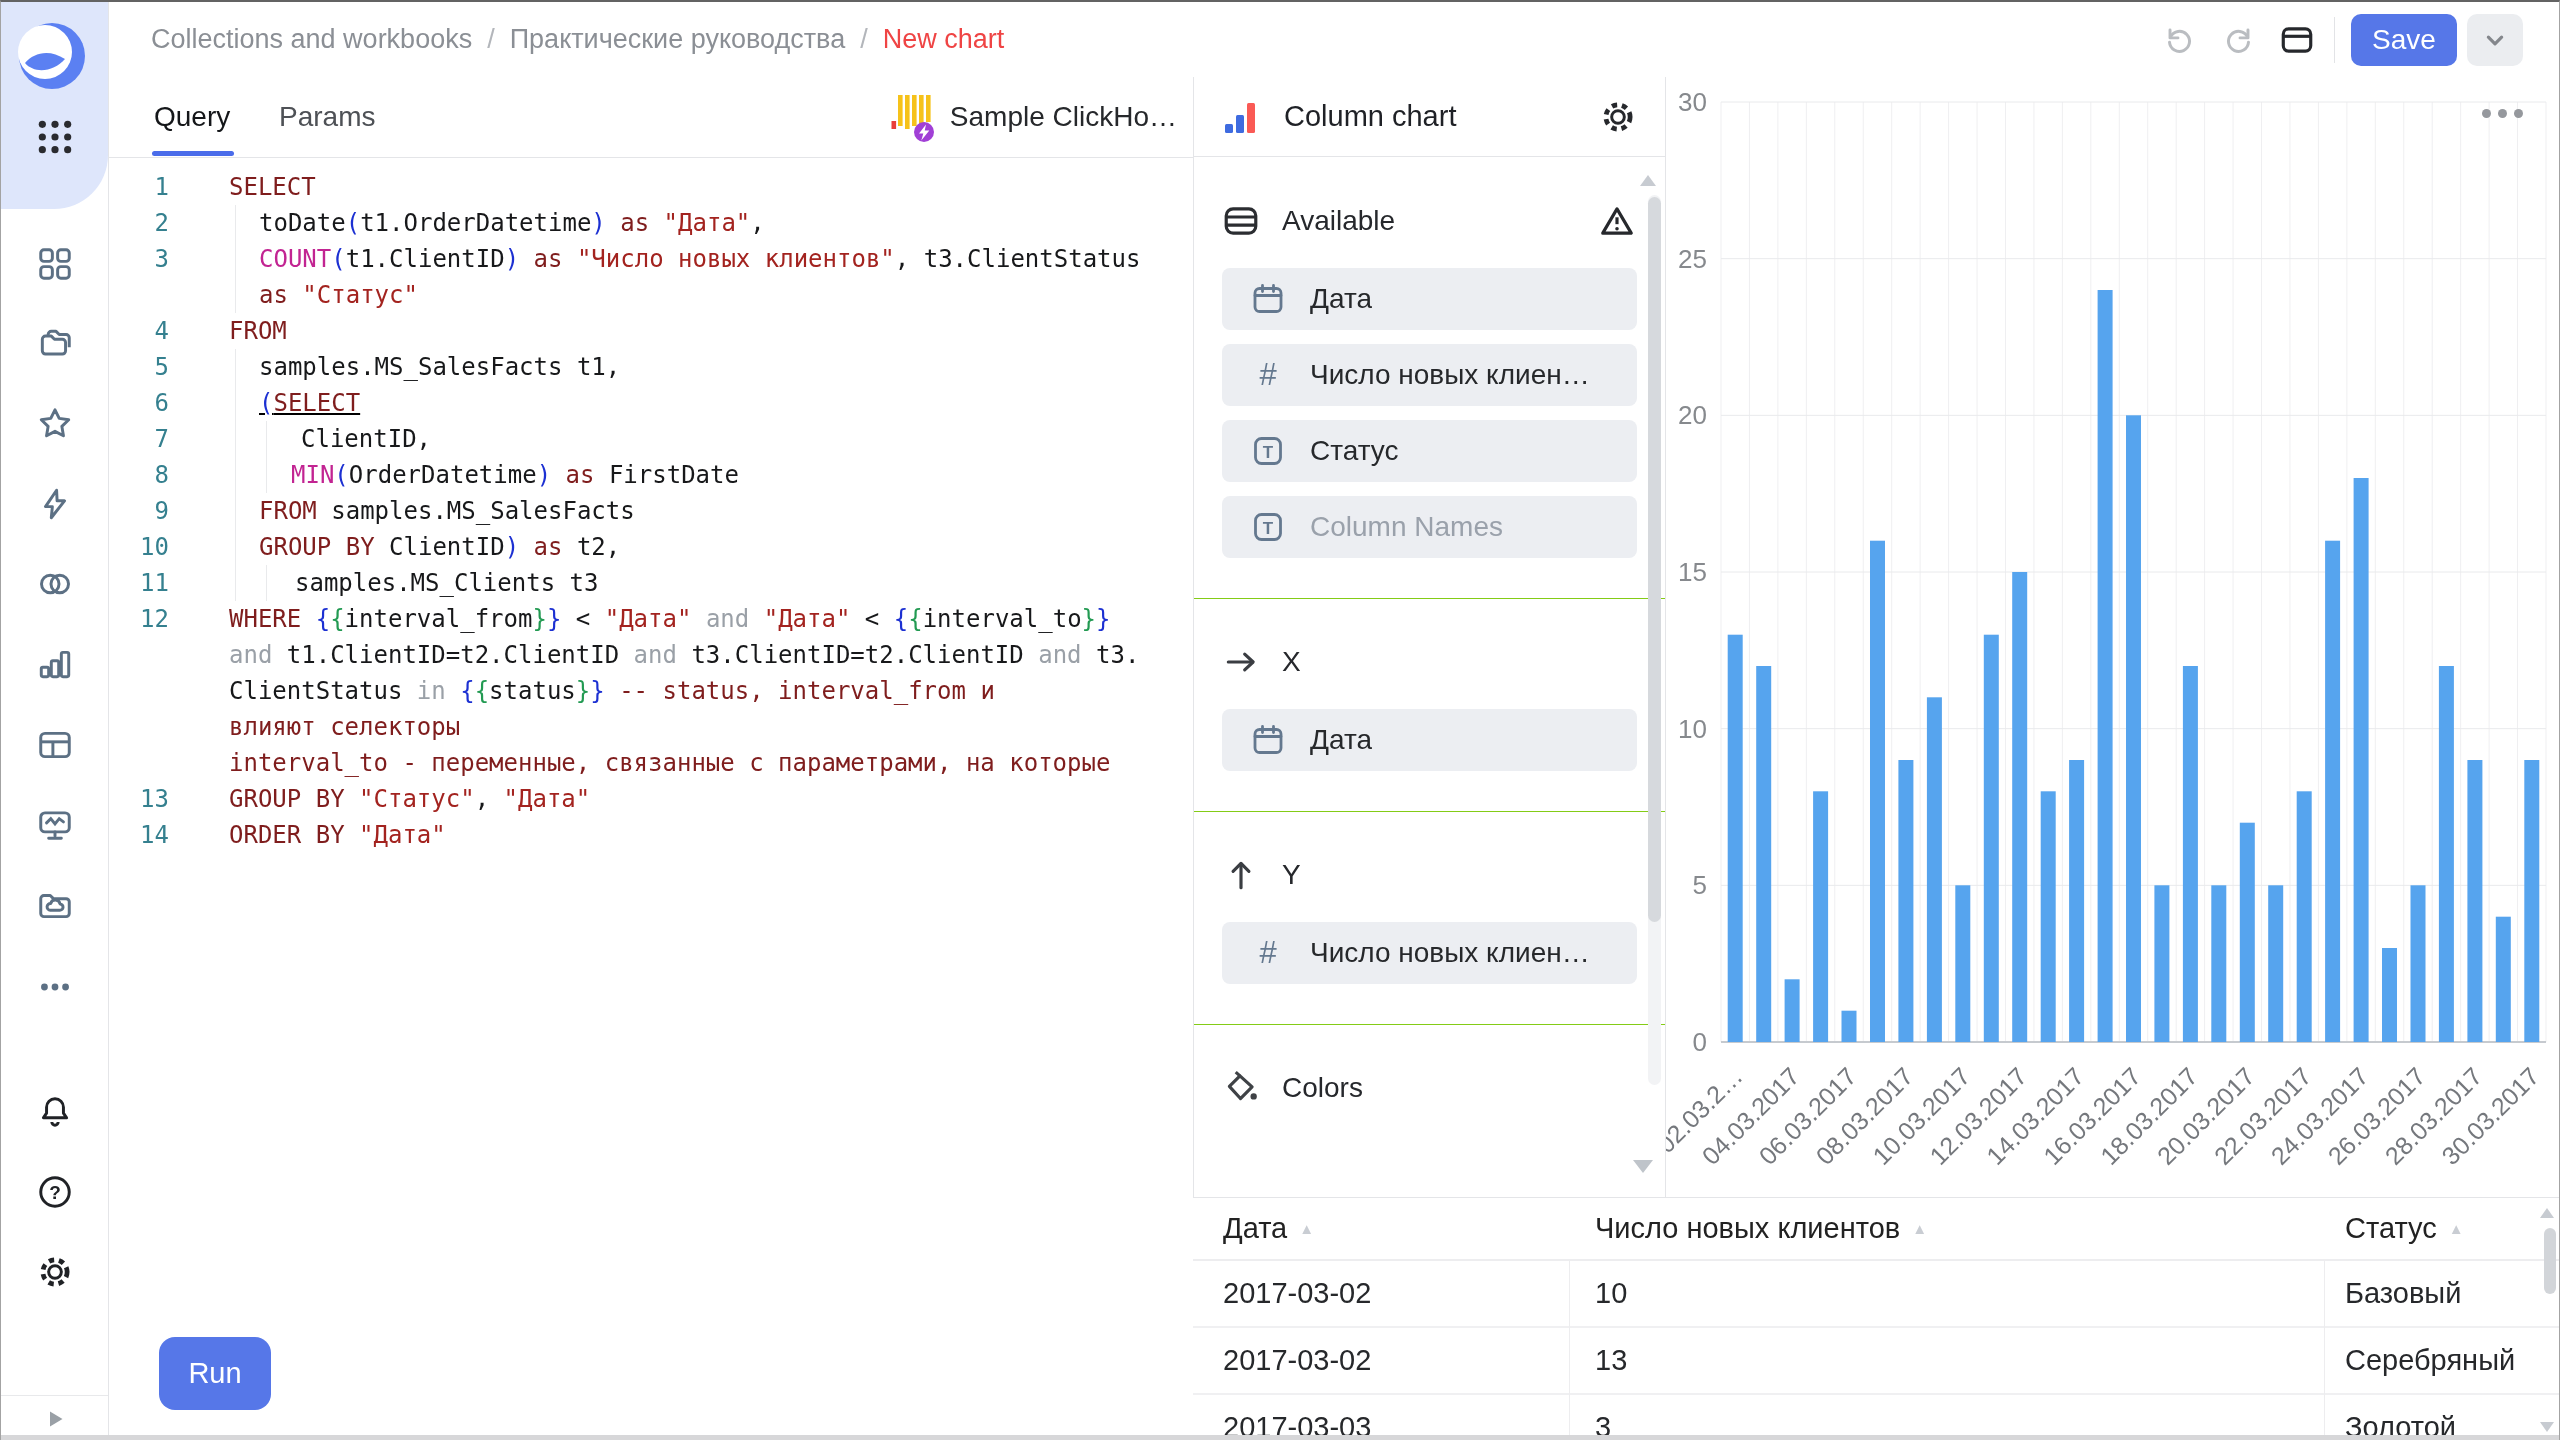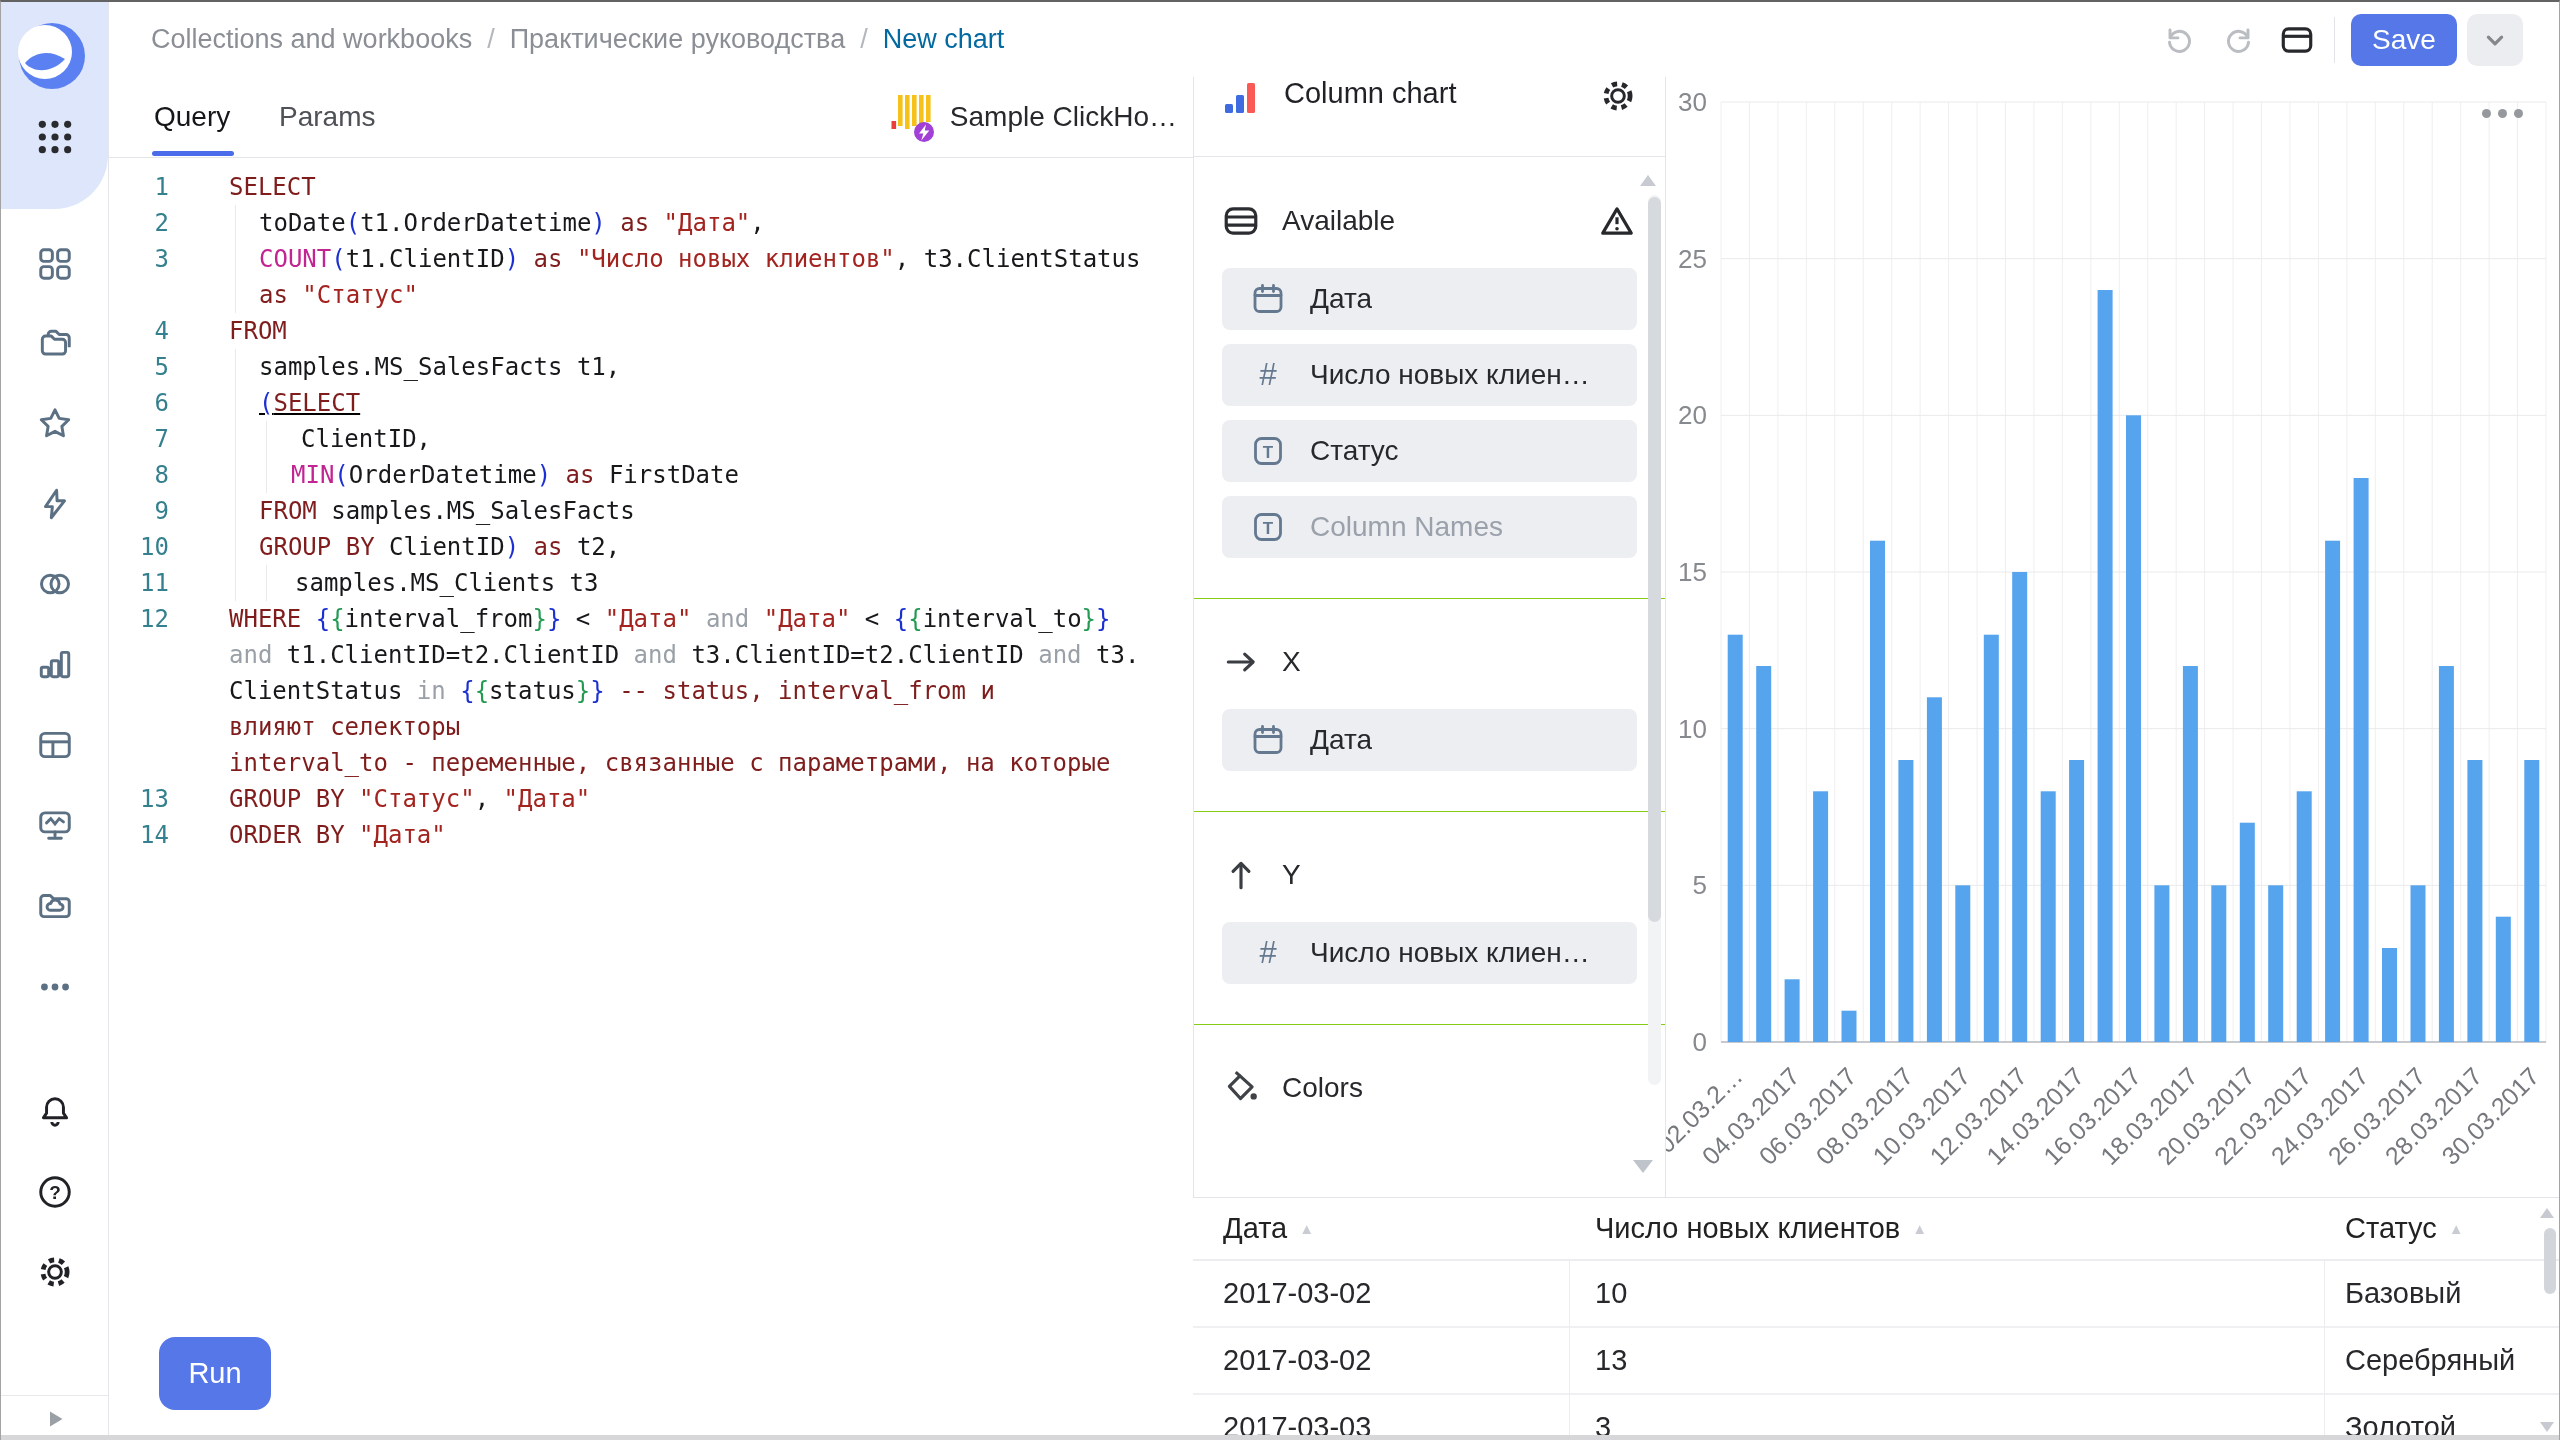--- a/index.html
+++ b/index.html
@@ -14,21 +14,21 @@
   #sb-blob{position:absolute;left:0;top:0;width:107px;height:207px;background:#dee6fb;border-bottom-right-radius:54px}
   #logo{position:absolute;left:17px;top:20px;cursor:pointer}
   .sb-ic{position:absolute;left:50%;transform:translateX(-50%);width:38px;height:38px;cursor:pointer}
   #sb-foot{position:absolute;left:0;bottom:0;width:107px;height:46px;border-top:1px solid #e8e9eb;display:flex;align-items:center;justify-content:center}
 
   
   #topbar{position:absolute;left:107px;top:0;right:0;height:75px;background:#fff;border-bottom:2px solid #6d28d9}
   #breadcrumb{position:absolute;left:43px;top:0;height:75px;display:flex;align-items:center;font-size:27px;color:#8b8f95}
   #breadcrumb .sep{margin:0 15px;color:#b3b6bb}
   #breadcrumb .crumb{cursor:pointer}
-  #breadcrumb .current{color:#0369a1}
+  #breadcrumb .current{color:#ef4444}
   #actions{position:absolute;right:36px;top:0;height:75px;display:flex;align-items:center}
   .act-ic{width:38px;height:38px;cursor:pointer}
   #act-sep{width:1px;height:46px;background:#e2e3e6;margin:0 16px 0 18px}
   #save-btn{width:106px;height:52px;border:none;border-radius:10px;background:#5677e8;color:#fff;
             font-size:28px;font-family:"Liberation Sans",sans-serif;cursor:pointer}
   #save-menu-btn{width:56px;height:52px;margin-left:10px;border:none;border-radius:10px;background:#ebedf0;cursor:pointer;
                  display:flex;align-items:center;justify-content:center}
 
   
   #query-panel{position:absolute;left:107px;top:75px;width:1085px;bottom:0;background:#fff}
@@ -49,21 +49,21 @@
   .tk-f{color:#c22492}.tk-s{color:#a3231f}.tk-a{color:#9aa0a7}
   .tk-c{color:#7f1d1d}.tk-gr{color:#229a52}.tk-t{color:#17181a}
 
   #run-btn{position:absolute;left:51px;top:1260px;width:112px;height:73px;border:none;border-radius:16px;
            background:#5677e8;color:#fff;font-size:29px;font-family:"Liberation Sans",sans-serif;cursor:pointer}
 
   
   #fields-panel{position:absolute;left:1192px;top:75px;width:473px;height:1120px;background:#fff;
                 border-left:1px solid #e4e5e8;border-right:1px solid #e4e5e8;box-sizing:border-box}
   #fp-header{position:absolute;left:0;top:0;right:0;height:80px;border-bottom:1px solid #e4e5e8;
-             display:flex;align-items:flex-start;padding:0 28px;box-sizing:border-box}
+             display:flex;align-items:center;padding:0 28px;box-sizing:border-box}
   #fp-header .title{font-size:29px;color:#1f2126;margin-left:22px}
   #fp-gear{margin-left:auto;width:38px;height:38px;cursor:pointer}
   #fp-scroll{position:absolute;left:0;top:81px;right:0;bottom:0;overflow:hidden}
   .fsec{padding:44px 28px 40px;border-bottom:1px solid #84cc16}
   .fsec:last-child{border-bottom:none}
   .fsec-head{display:flex;align-items:center;height:38px}
   .fsec-head .lab{font-size:28px;color:#26282c;margin-left:22px}
   .fsec-head .warn{margin-left:auto}
   .chips{margin-top:28px}
   .chip{height:62px;border-radius:8px;background:#eceef2;display:flex;align-items:center;margin-bottom:14px;cursor:grab}

